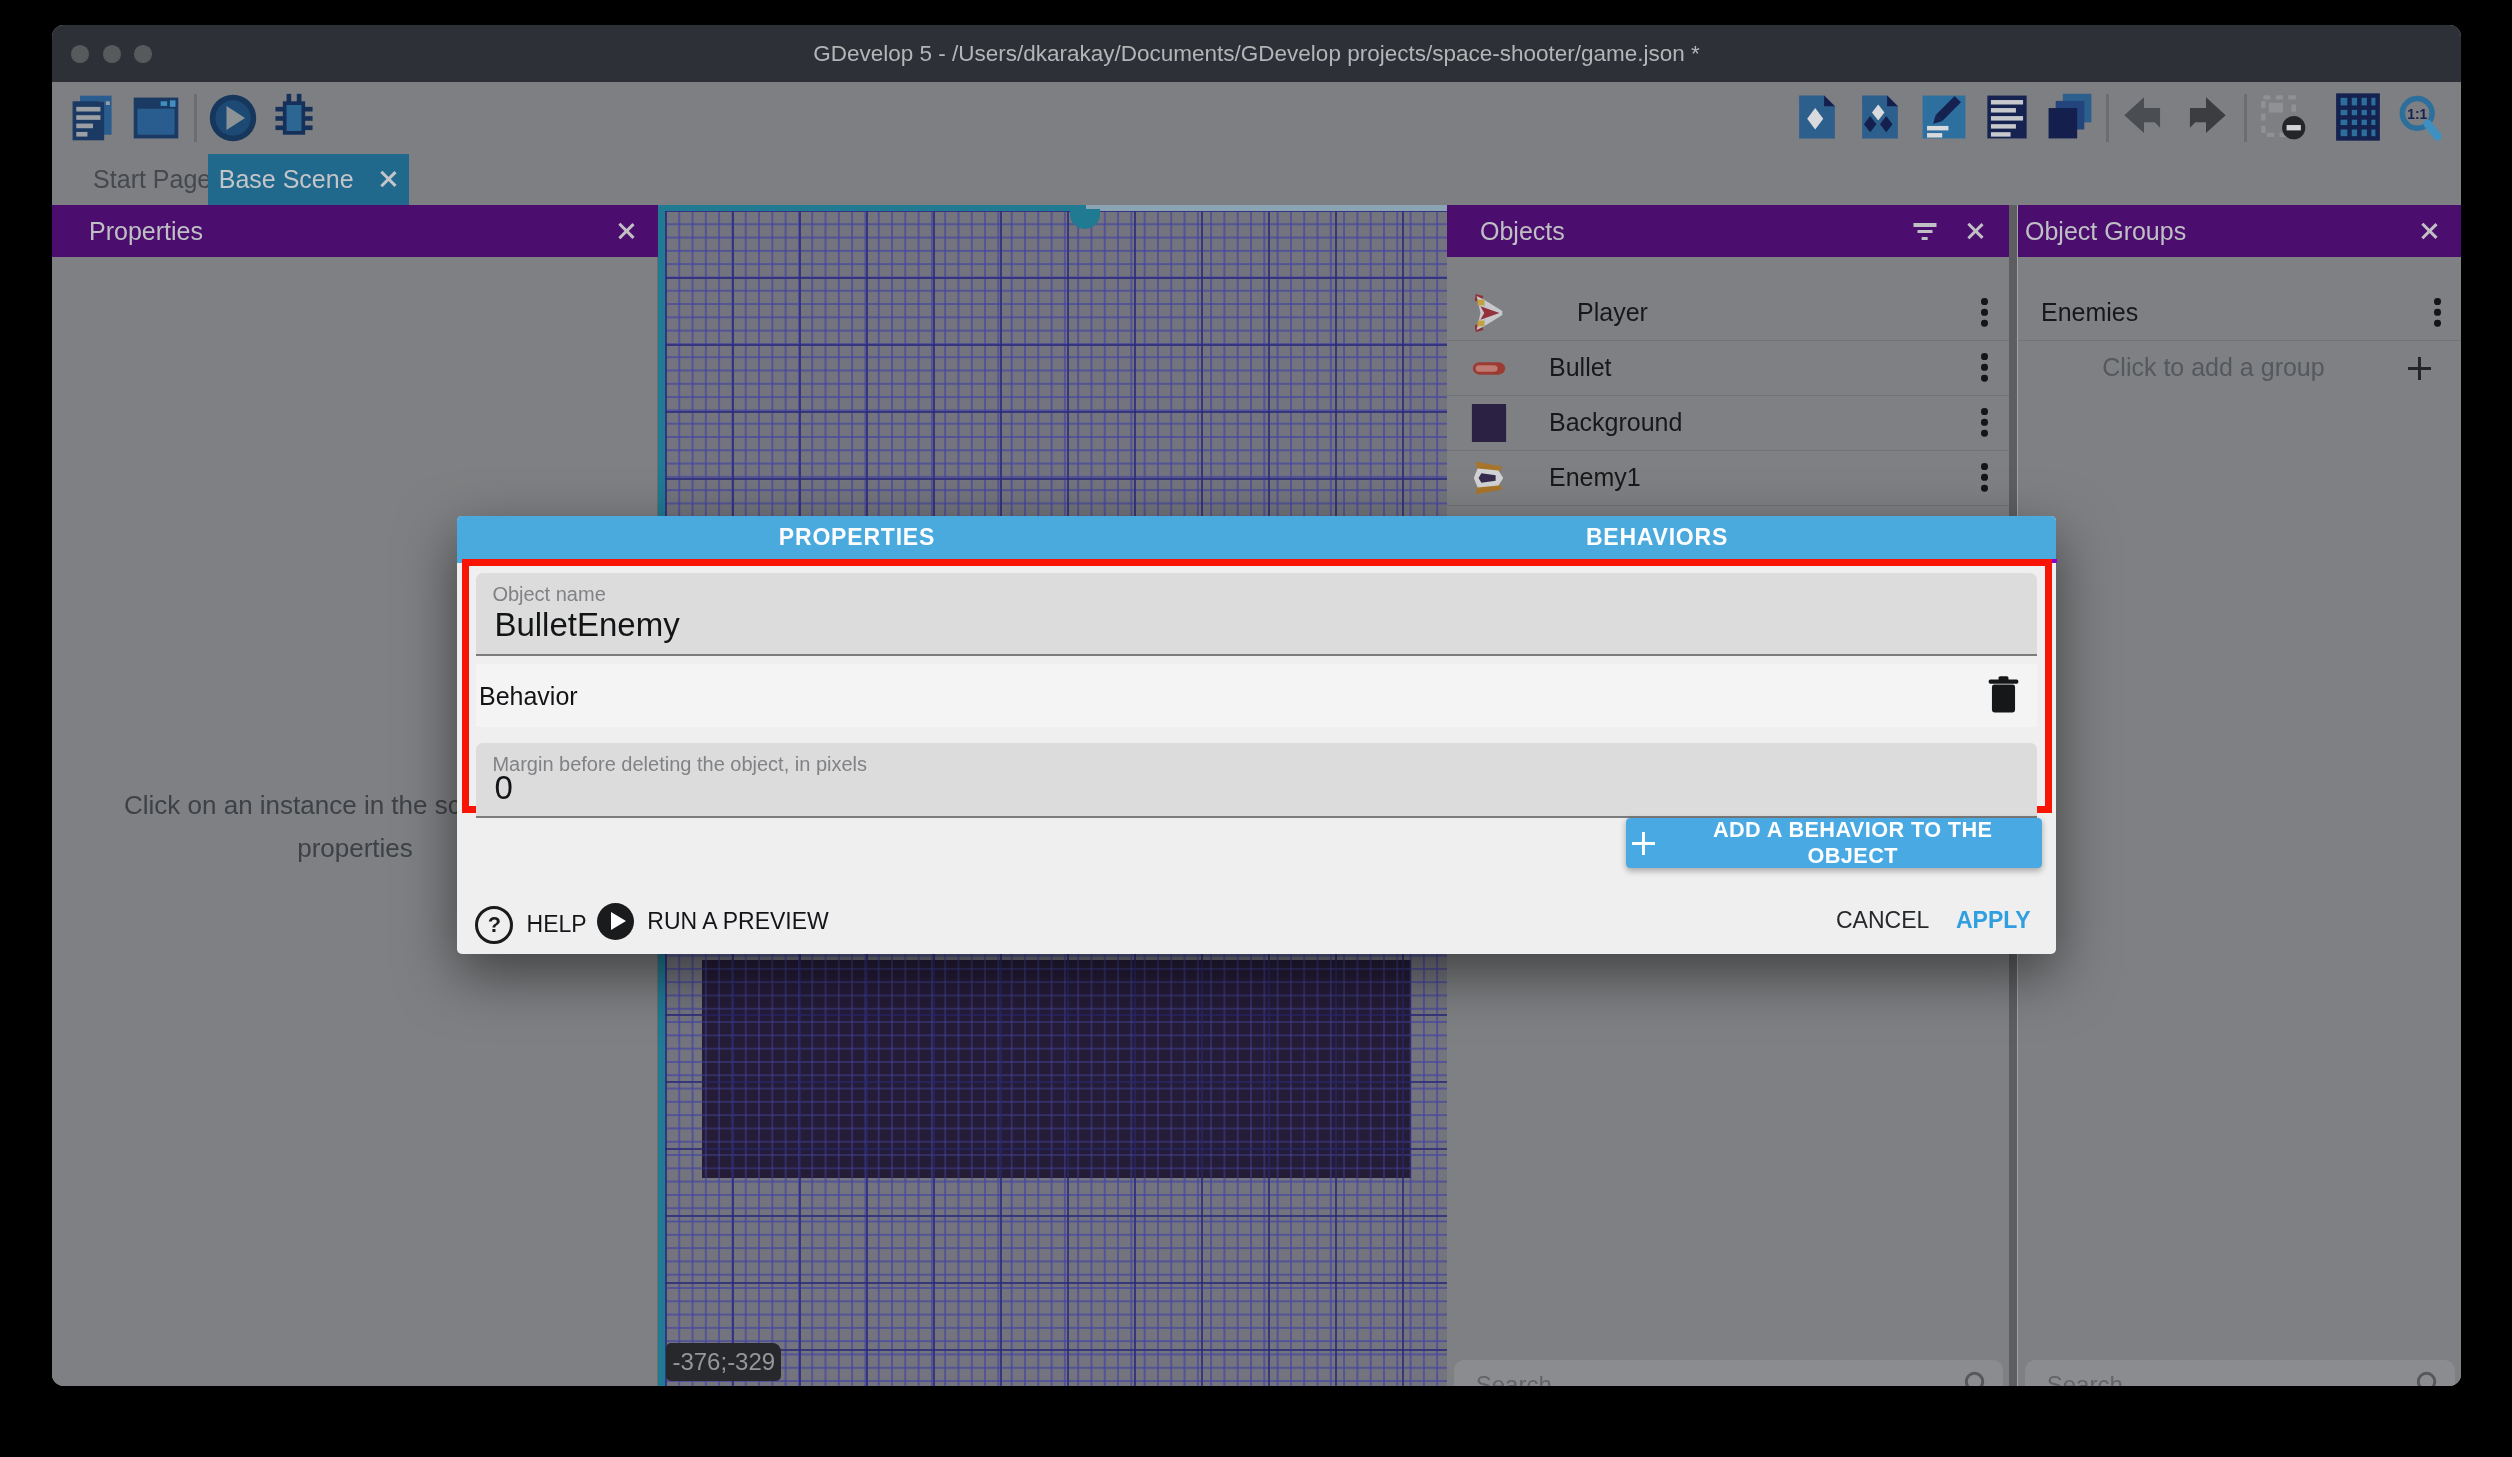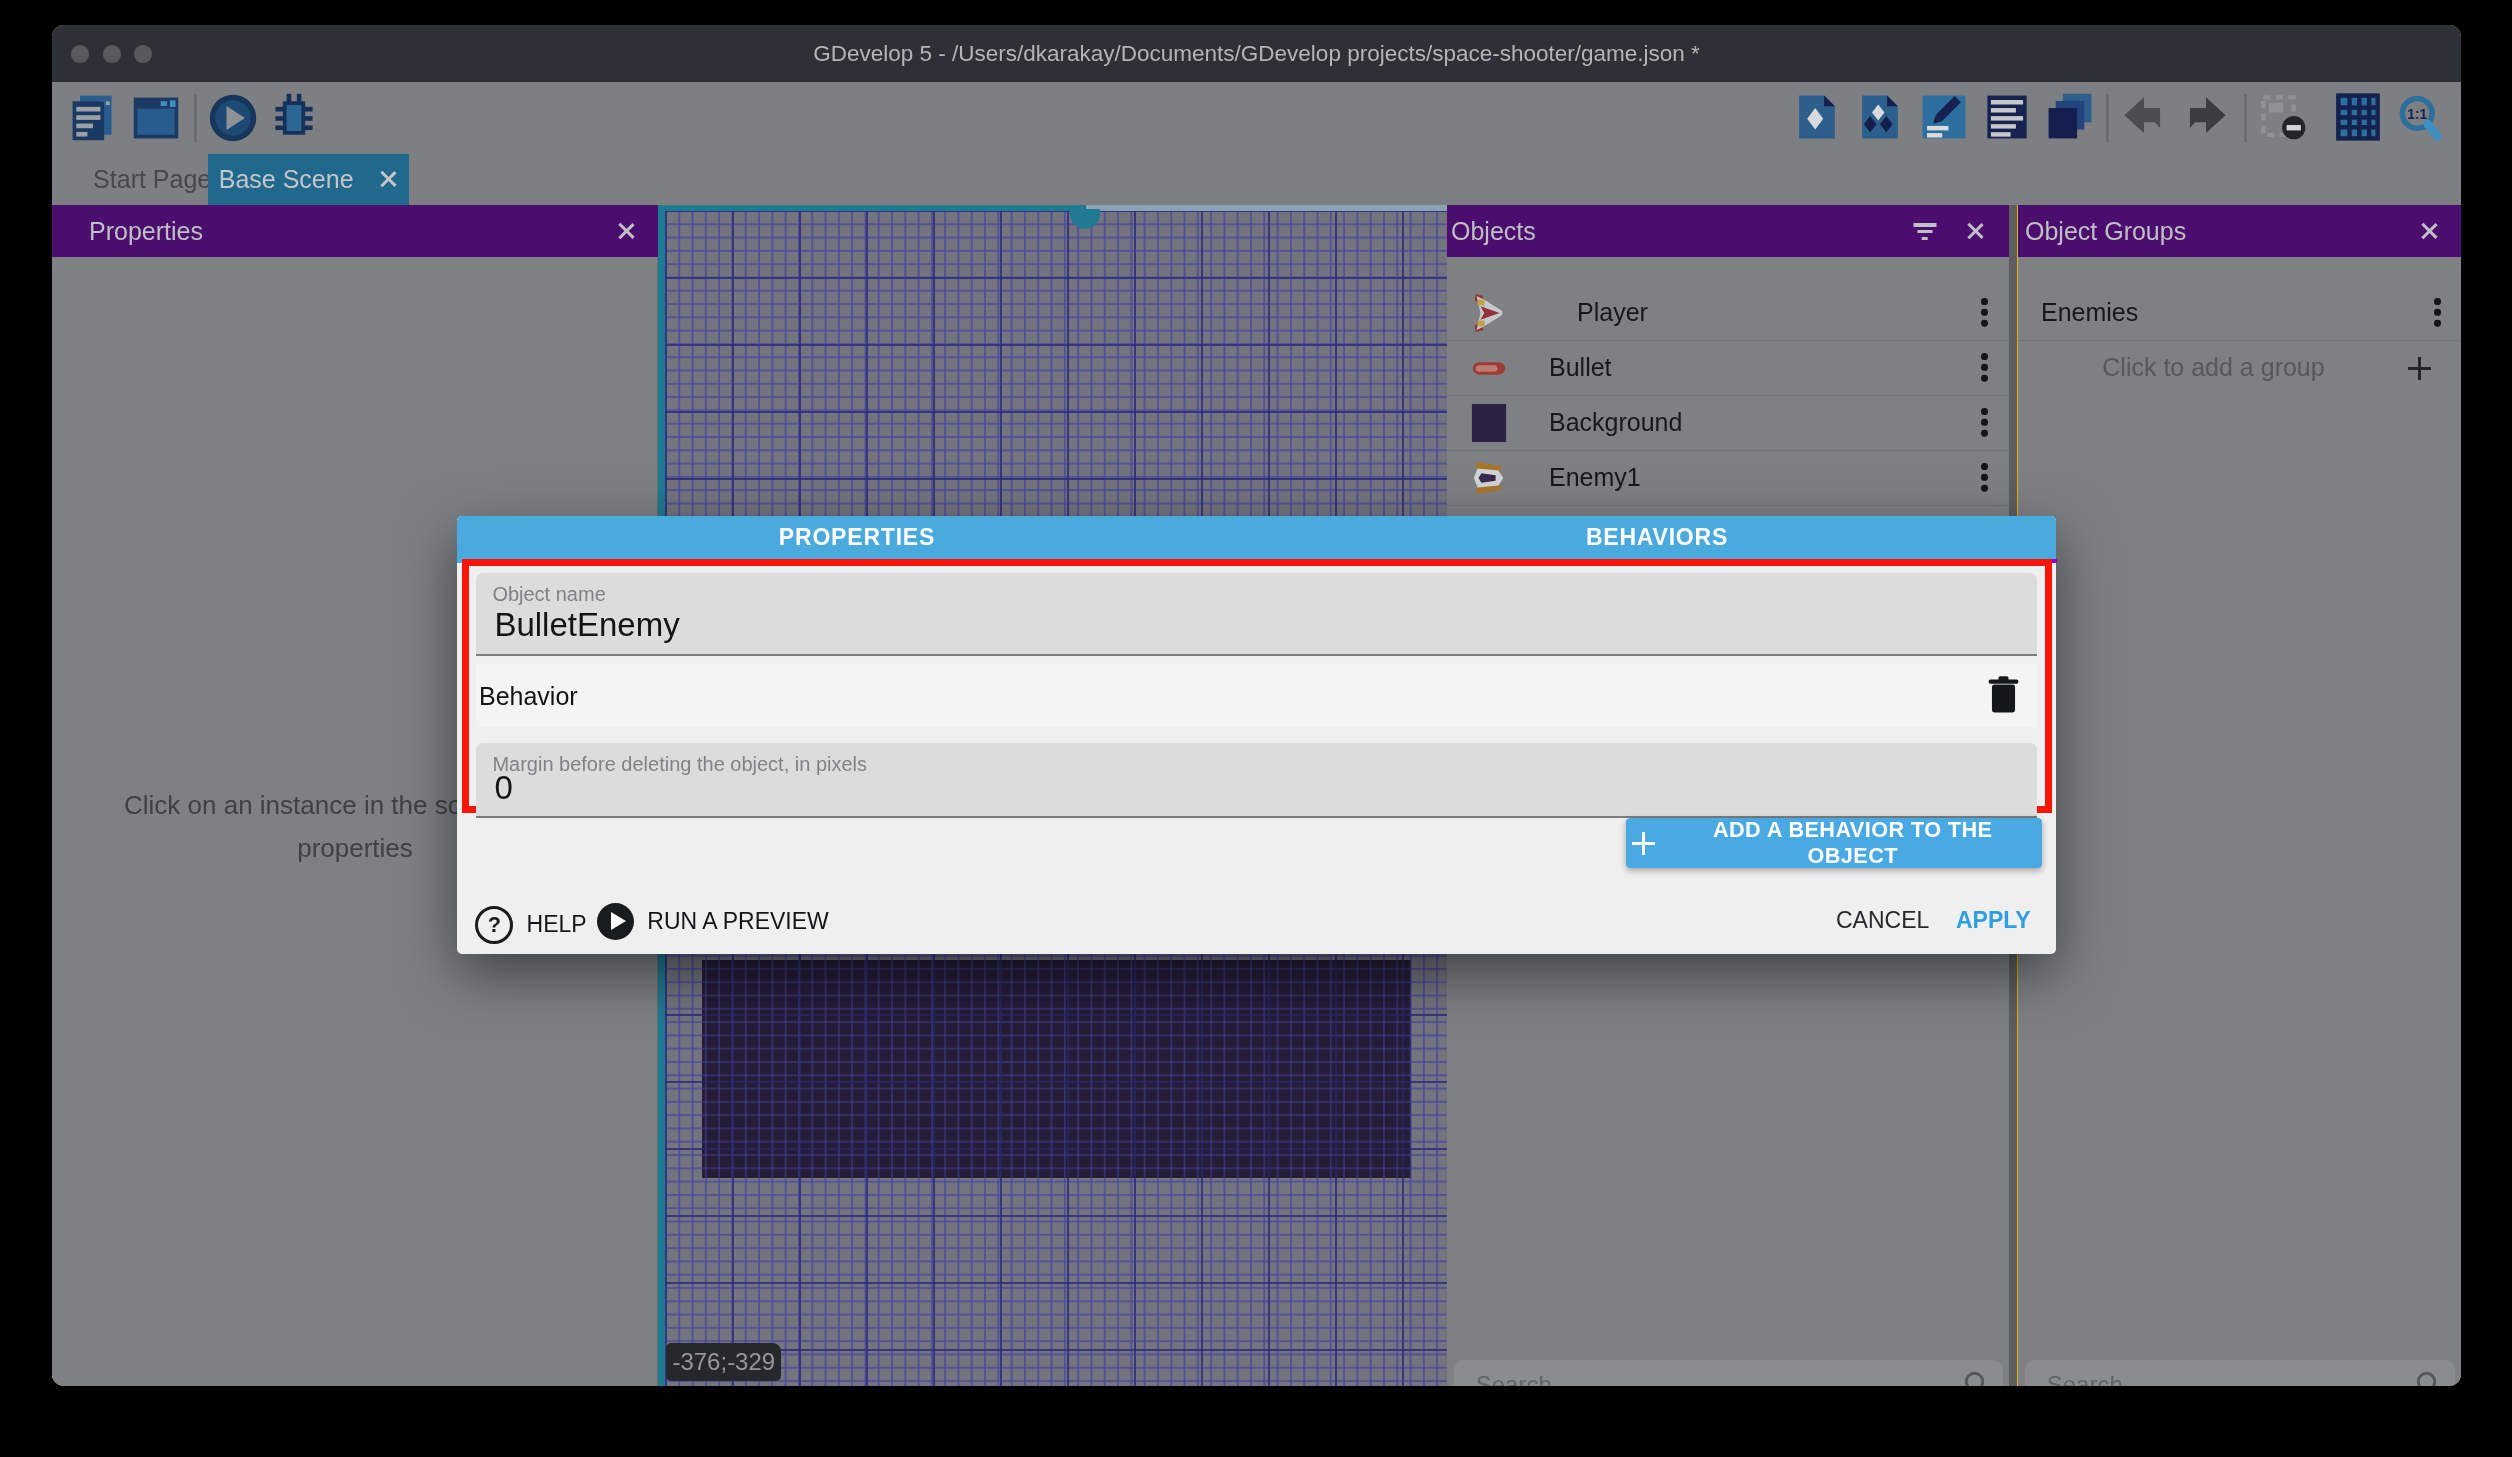--- a/index.html
+++ b/index.html
@@ -1,20 +1,20 @@
 <!DOCTYPE html>
 <html style="font-size:13.3px"><head>
 <meta charset="utf-8">
 <style>
   html,body{margin:0;padding:0;background:#000;}
   #screen{position:relative;width:2512px;height:1458px;background:#000;overflow:hidden;
           font-family:"Liberation Sans",sans-serif;}
   .abs{position:absolute;}
   #window{position:absolute;left:52px;top:25px;width:2409px;height:1361px;border-radius:11.7px;
-          background:#eab308;overflow:hidden;}
+          background:#a3a3a3;overflow:hidden;}
   
   #titlebar{position:absolute;left:0;top:0;width:2409px;height:57px;background:#2d3036;}
   .tlight{position:absolute;top:20px;width:17.5px;height:17.5px;border-radius:50%;background:#57595d;}
   #title-text{position:absolute;left:0;top:0;width:100%;height:57px;line-height:58px;text-align:center;
               color:#b4b5b7;font-size:22.5px;}
   
   #toolbar{position:absolute;left:0;top:57px;width:2409px;height:72px;background:#7d7f82;}
   .tool{position:absolute;top:10px;width:52px;height:52px;}
   .tsep{position:absolute;top:11.7px;width:2.5px;height:48px;background:#6b6d70;}
   
@@ -263,21 +263,21 @@
       <div id="grid" style="left:0;top:0;"></div>
     </div>
     <div id="hscroll-track"></div>
     <div id="hscroll-thumb"></div>
     <div id="scroll-droplet"></div>
     <div id="vscroll"></div>
     <div id="coord-badge">-376;-329</div>
   </div>
 
   <div class="panel-hdr hdr" style="left:1395px;top:180px;width:562px;">
-    <span style="padding-left:4px;">Objects</span>
+    <span style="padding-left:33px;">Objects</span>
     <span class="filter-icon" style="position:absolute;right:73px;top:18.3px;">
       <span style="top:0;width:23px;"></span>
           <span style="top:6.7px;width:15px;"></span>
           <span style="top:13.3px;width:6.7px;"></span>
     </span>
     <span class="xicon" style="position:absolute;right:23px;top:15px;"></span>
   </div>
   <div class="panel-body" style="left:1395px;top:232px;width:562px;height:1130px;">
 
     <div class="row" style="left:0;top:28px;width:562px;gap:28px;">

